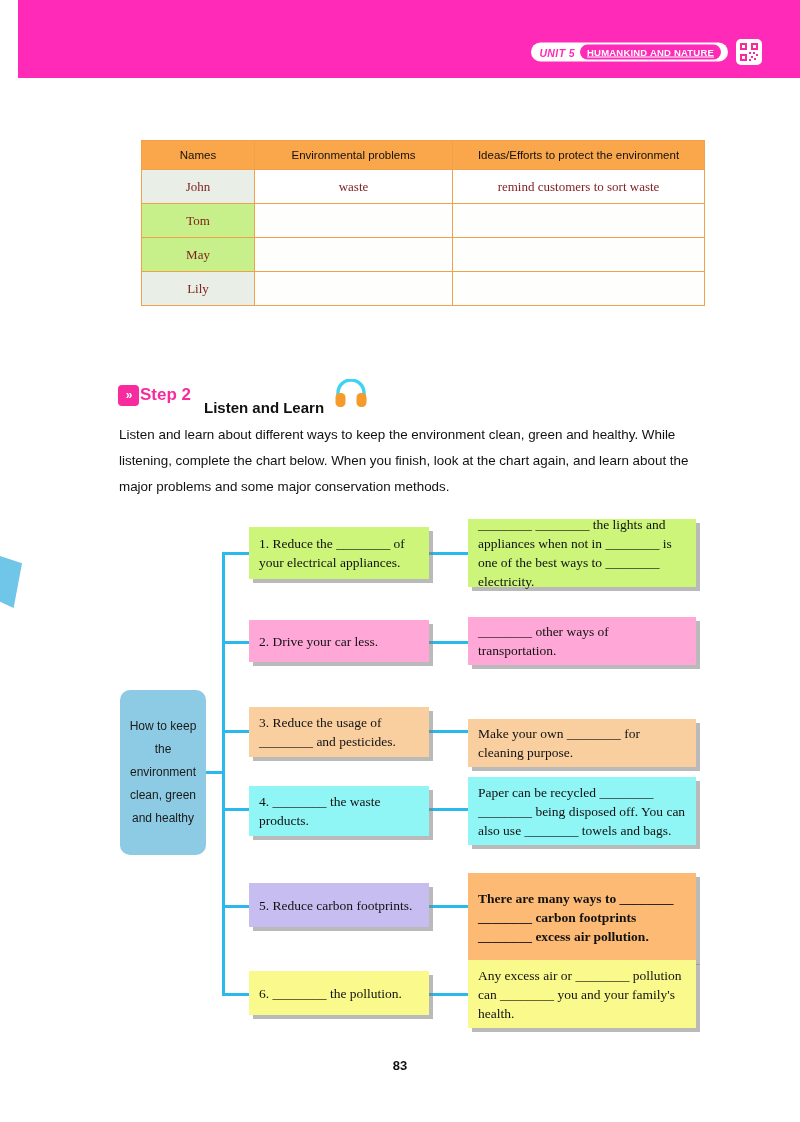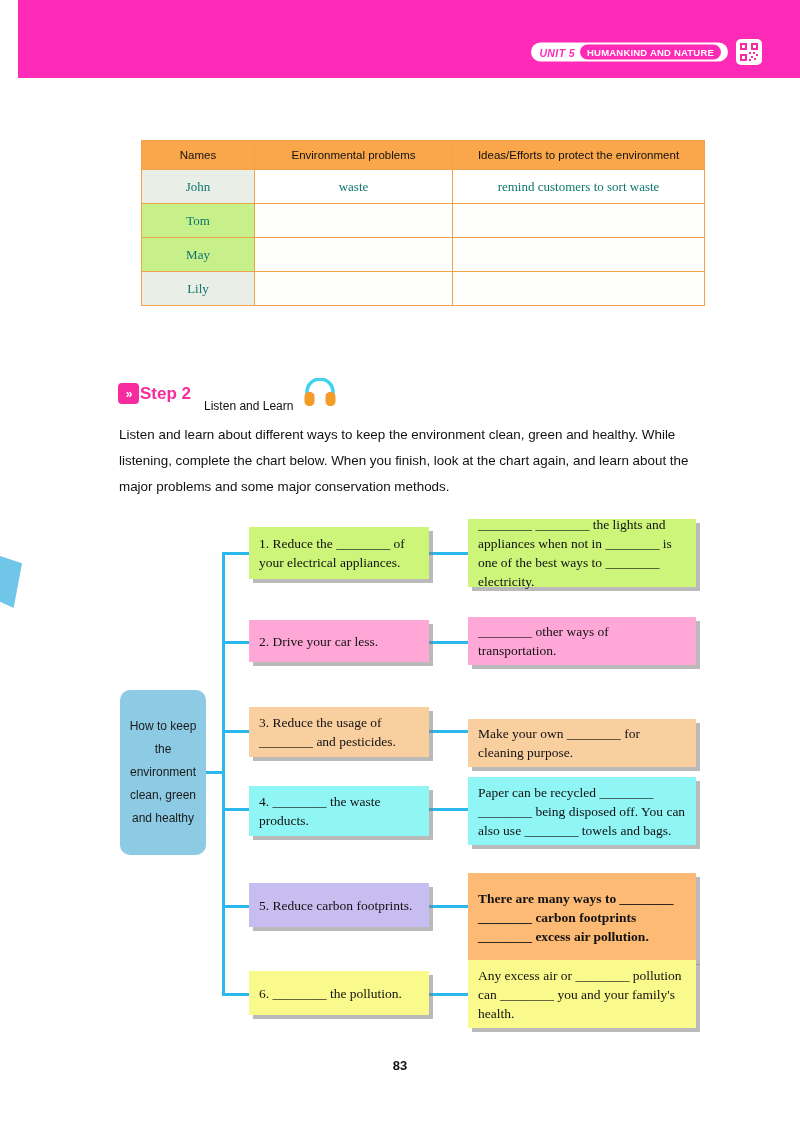--- a/index.html
+++ b/index.html
@@ -23,21 +23,21 @@
     background:#ffffff; border-radius:11px;
     height:19px; padding:0 7px 0 8px;
     white-space:nowrap;
   }
   .unit-pill .unit-no {
     color:#FF2BB8; font-size:10.5px; font-weight:bold;
     letter-spacing:0.4px; padding-right:5px;font-style:italic;
   }
   .unit-pill .unit-name {
     background:#FF2BB8; color:#ffffff; font-size:9.5px; font-weight:bold;
-    border-radius:8px; padding:2px 7px 2px 7px; letter-spacing:0.2px;
+    border-radius:8px; padding:2px 7px 2px 7px; letter-spacing:0.2px;text-decoration:underline;
   }
   .qr-badge {
     position:absolute; right:38px; top:52px; transform:translateY(-50%);
     width:26px; height:26px; background:#ffffff; border-radius:5px;
     display:flex; align-items:center; justify-content:center;
   }
   .qr-badge svg { display:block; }
 
   
   .edge-wedge {
@@ -46,21 +46,21 @@
     background:#6FC6E8;
     clip-path: polygon(0 0, 100% 14%, 62% 100%, 0 88%);
   }
 
   
   .tbl-wrap { position:absolute; left:141px; top:140px; width:563px; }
   table.survey { border-collapse:collapse; width:563px; table-layout:fixed; }
   table.survey th, table.survey td {
     border:1px solid #F0A24A;
     font-family:"Liberation Serif", serif;
-    font-size:13px; color:#0f766e; text-align:center;
+    font-size:13px; color:#7f1d1d; text-align:center;
     height:34px; vertical-align:middle;
   }
   table.survey thead th {
     background:#F8A köp; 
   }
   table.survey thead th {
     background:#F9A council;
   }
   table.survey thead th {
     background:#FAA74B;
@@ -85,21 +85,21 @@
   .chev-box {
     width:21px; height:21px; background:#F72A9E; border-radius:4px;
     display:flex; align-items:center; justify-content:center;
     color:#fff; font-size:12px; font-weight:bold; line-height:1;
     letter-spacing:-1px;
   }
   .step-label {
     color:#F72A9E; font-size:17px; font-weight:bold; margin-left:1px;
   }
   .step-title {
-    color:#111; font-size:12px; font-weight:normal; margin-left:13px;margin-top:25px;
+    color:#111; font-size:15px; font-weight:bold; margin-left:13px;margin-top:25px;
   }
   .headphone { margin-left:10px; display:block; }
 
   
   .instructions {
     position:absolute; left:119px; top:422px; width:600px;
     font-size:13.4px; color:#111; line-height:26px;
     font-family:"Liberation Sans", sans-serif;
   }
 

